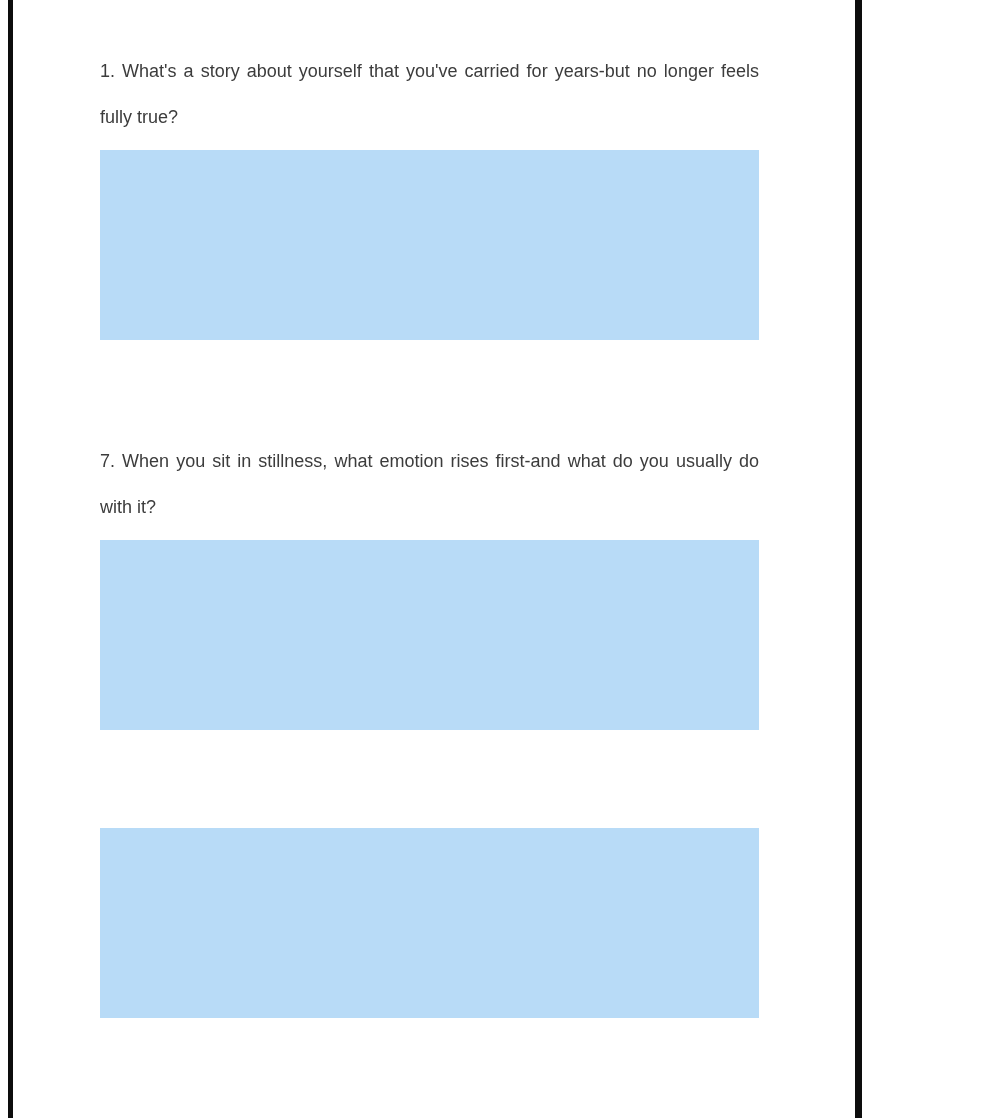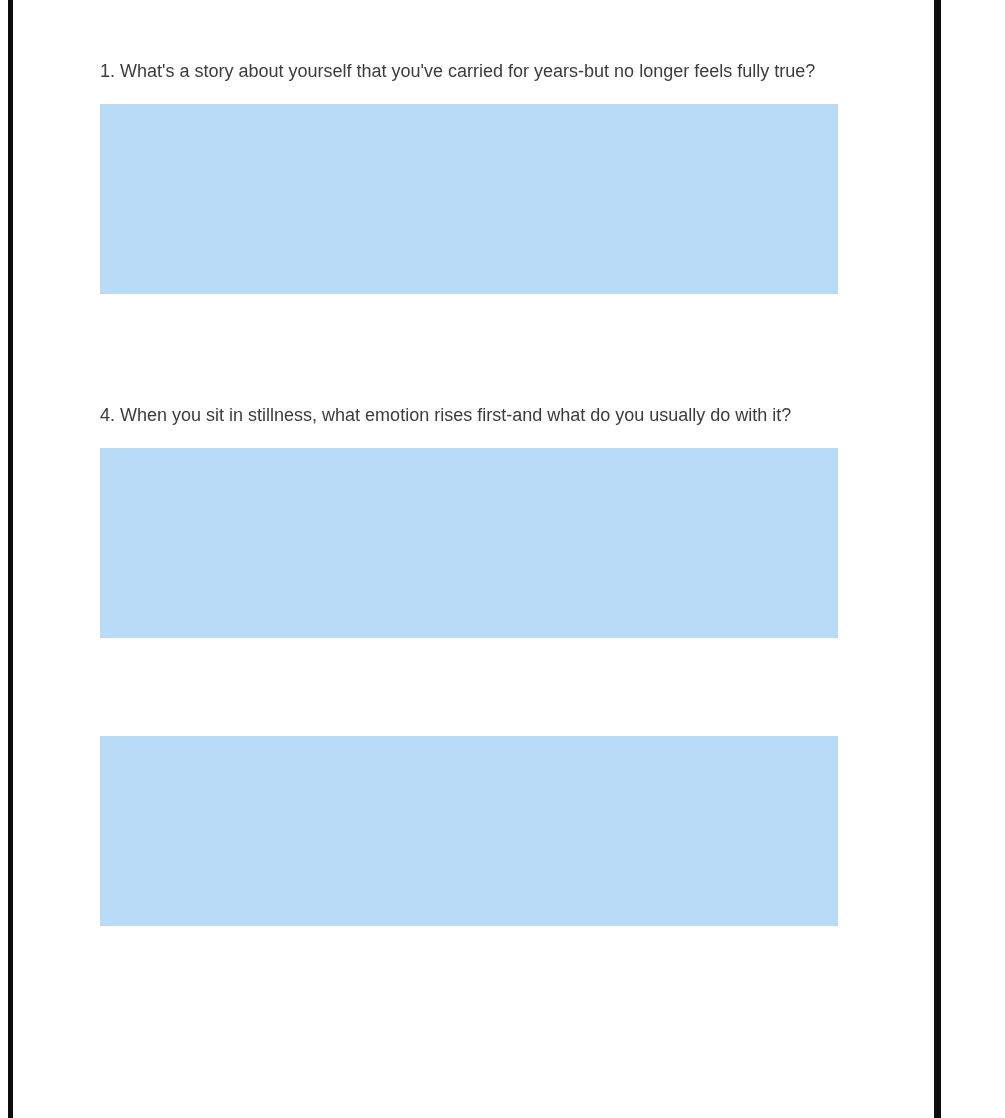--- a/index.html
+++ b/index.html
@@ -10,21 +10,21 @@
   }
   * { box-sizing: border-box; }
   html, body {
     margin: 0;
     padding: 0;
     background: var(--page-bg);
     font-family: "Liberation Sans", sans-serif;
   }
   .viewport {
     position: relative;
-    width: 941px;
+    width: 862px;
     height: 1118px;
     background: var(--page-bg);
     overflow: hidden;
     padding-left: 6px;
   }
   .edge-bar {
     position: absolute;
     top: 0;
     bottom: 0;
     background: var(--edge-bar);
@@ -73,21 +73,21 @@
   <div class="edge-bar right"></div>
 
   <div class="content">
 
     <div class="question-block">
       <p class="question-text">1. What's a story about yourself that you've carried for years-but no longer feels fully true?</p>
       <div class="answer-field"></div>
     </div>
 
     <div class="question-block">
-      <p class="question-text">4. When you sit in stillness, what emotion rises first-and what do you usually do with it?</p>
+      <p class="question-text">7. When you sit in stillness, what emotion rises first-and what do you usually do with it?</p>
       <div class="answer-field"></div>
     </div>
 
     <div class="question-block">
       <div class="answer-field"></div>
     </div>
 
   </div>
 </div>
 

